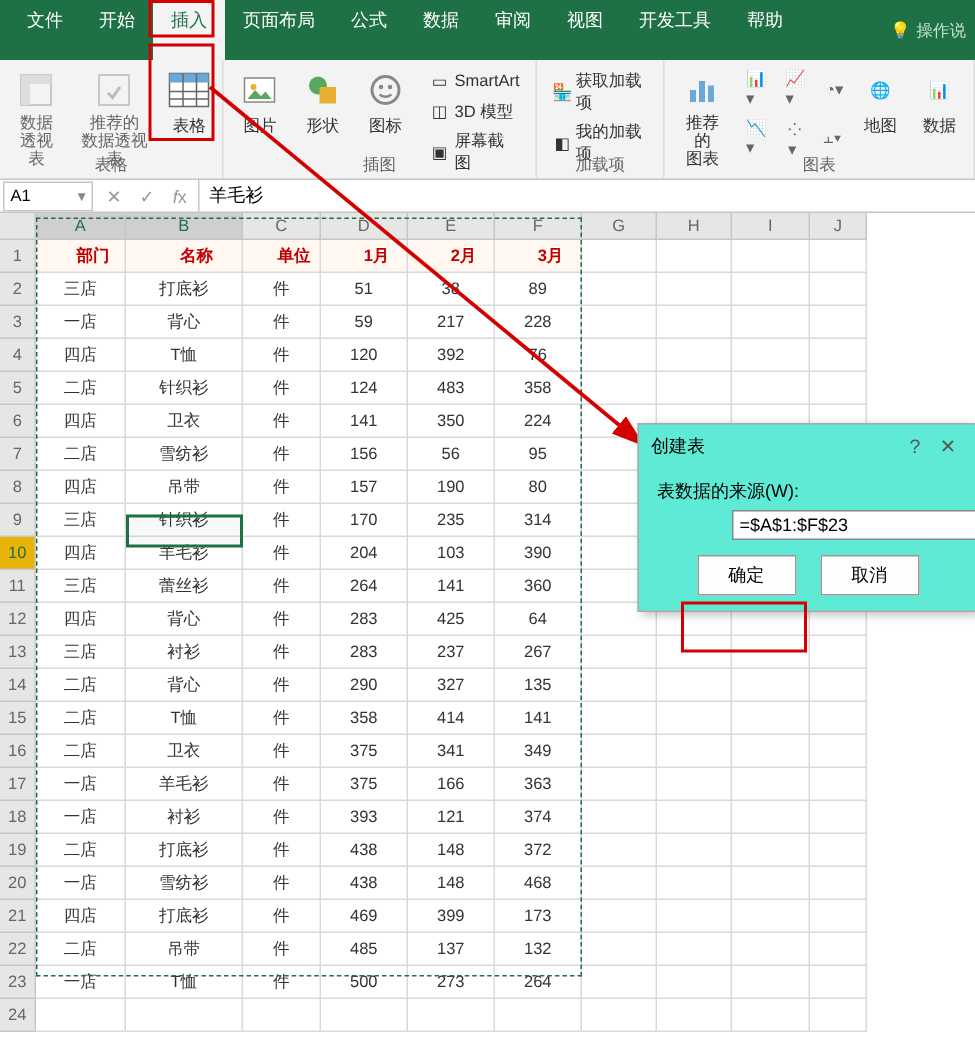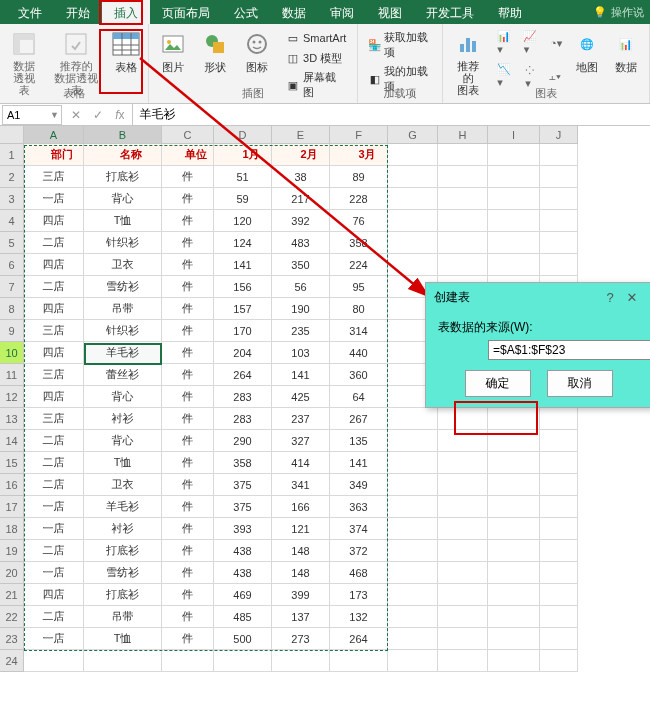--- a/index.html
+++ b/index.html
@@ -11,21 +11,21 @@
     width: 650px;
     overflow: hidden;
     position: relative;
   }
   
   .tabs {
     background: #1e7145;
     color: #fff;
     display: flex;
     align-items: stretch;
-    height: 24px;
+    height: 40px;
     padding-left: 6px;
   }
   .tab {
     padding: 5px 12px 4px;
     font-size: 12px;
     cursor: default;
   }
   .tab.active {
     background: #f3f3f3;
     color: #1e7145;
@@ -105,21 +105,21 @@
   }
   .ch {
     height:18px;background:#e6e6e6;border-right:1px solid #c6c6c6;border-bottom:1px solid #c6c6c6;
     display:flex;align-items:center;justify-content:center;font-size:11px;color:#666;
   }
   .ch.sel { background:#cfcfcf; color:#1e7145; }
   .rowhdr {
     width:24px;background:#e6e6e6;border-right:1px solid #c6c6c6;border-bottom:1px solid #c6c6c6;
     display:flex;align-items:center;justify-content:center;font-size:11px;color:#666;
   }
-  .rowhdr.sel { background:#bef264; color:#1e7145; }
+  .rowhdr.sel { background:#eab308; color:#1e7145; }
   .cell {
     height:22px;border-right:1px solid #d9d9d9;border-bottom:1px solid #d9d9d9;
     display:flex;align-items:center;justify-content:center;font-size:11px;color:#333;
     background:#fff;
   }
   .hcell { color:#c00000; font-weight:bold; background:#fff7f0;padding-left:17px;}
   .ants {
     position:absolute; border:1.5px dashed #1e7145; pointer-events:none; z-index:20;
   }
   .activecell {
@@ -480,21 +480,21 @@
         <div class="cell wI"></div>
         <div class="cell wJ"></div>
       </div>
       <div class="row">
         <div class="rowhdr sel">10</div>
         <div class="cell wA">四店</div>
         <div class="cell wB">羊毛衫</div>
         <div class="cell wC">件</div>
         <div class="cell wD">204</div>
         <div class="cell wE">103</div>
-        <div class="cell wF">440</div>
+        <div class="cell wF">390</div>
         <div class="cell wG"></div>
         <div class="cell wH"></div>
         <div class="cell wI"></div>
         <div class="cell wJ"></div>
       </div>
       <div class="row">
         <div class="rowhdr">11</div>
         <div class="cell wA">三店</div>
         <div class="cell wB">蕾丝衫</div>
         <div class="cell wC">件</div>

